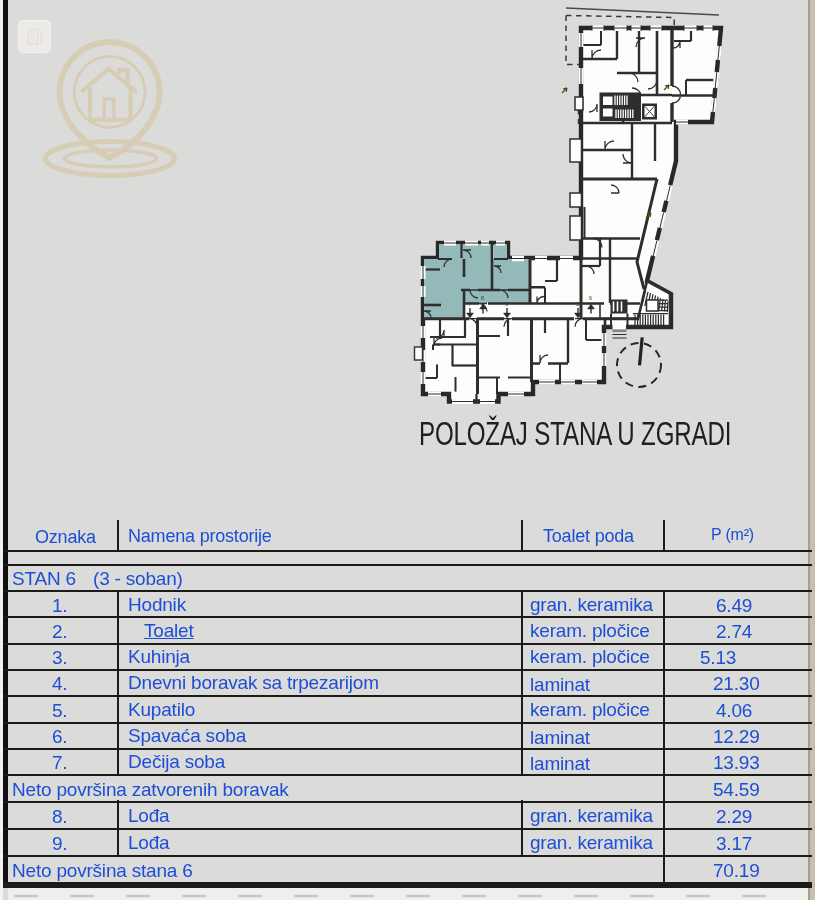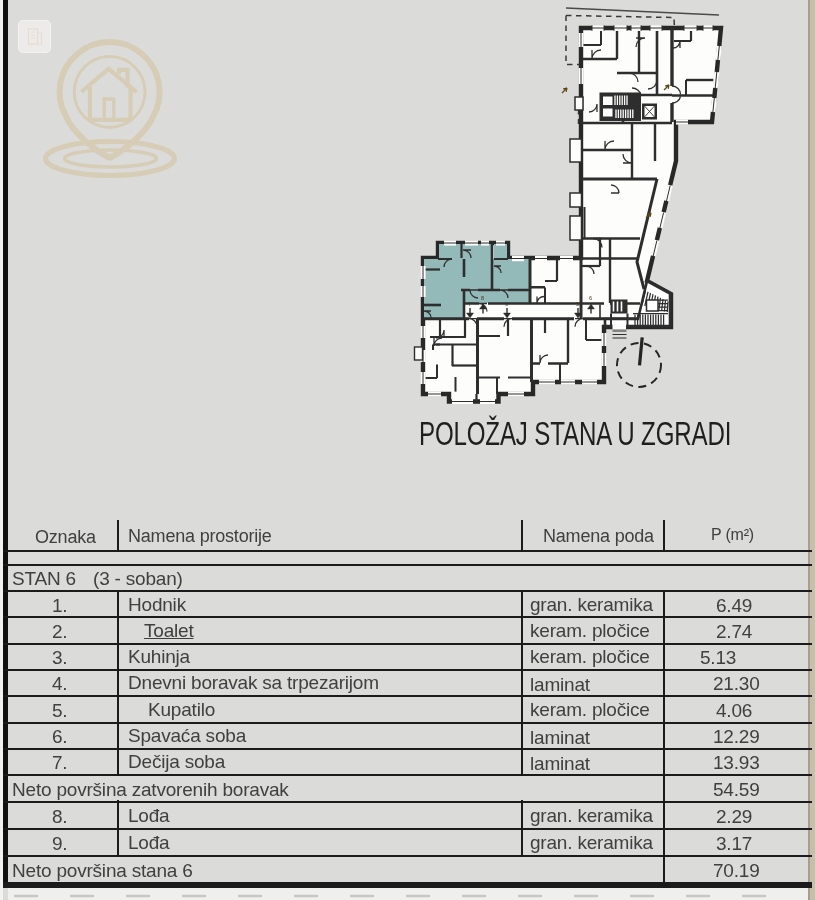--- a/index.html
+++ b/index.html
@@ -1,19 +1,19 @@
 <!DOCTYPE html>
 <html><head>
 <meta charset="utf-8">
 <style>
   html,body{margin:0;padding:0;}
   body{width:815px;height:900px;position:relative;overflow:hidden;
        background:#dbdbd9;font-family:"Liberation Sans",sans-serif;}
   .abs{position:absolute;}
-  .t{position:absolute;color:#404040;font-size:19px;white-space:nowrap;letter-spacing:-0.2px;}
+  .t{position:absolute;color:#1d4ed8;font-size:19px;white-space:nowrap;letter-spacing:-0.2px;}
   .hline{position:absolute;background:#1b1b1b;height:2px;}
   .vline{position:absolute;background:#1b1b1b;width:2px;}
 </style>
 </head>
 <body>
 
 <div class="abs" style="left:0;top:0;width:2.5px;height:900px;background:#f2f2f0;"></div>
 
 <div class="abs" style="left:2.5px;top:0;width:5px;height:888px;background:#111;"></div>
 
@@ -408,21 +408,21 @@
 </g>
 
 <circle cx="639" cy="365" r="22" fill="none" stroke="#262626" stroke-width="2" stroke-dasharray="8,5.5"></circle>
 <path d="M640.6,337.3 L643.8,337.6 L641.1,365.6 L637.9,365.3 Z" fill="#242424"></path>
 </svg>
 
 <div class="t" style="left:419px;top:415px;font-size:33px;transform:scaleX(0.73);transform-origin:0 0;color:#1f1f1f;">POLOŽAJ STANA U ZGRADI</div>
 
 <div class="t" style="left:35px;top:527px;font-size:18px;">Oznaka</div>
 <div class="t" style="left:128px;top:526px;font-size:18px;">Namena prostorije</div>
-<div class="t" style="left:543px;top:526px;font-size:18px;">Namena poda</div>
+<div class="t" style="left:543px;top:526px;font-size:18px;">Toalet poda</div>
 <div class="t" style="left:711px;top:526px;font-size:16px;">P (m²)</div>
 
 <div class="vline" style="left:117px;top:520px;height:31px;"></div>
 <div class="vline" style="left:521px;top:520px;height:31px;"></div>
 <div class="vline" style="left:663px;top:520px;height:31px;"></div>
 
 <div class="hline" style="left:3px;top:549.5px;width:809px;"></div>
 
 <div class="hline" style="left:3px;top:564px;width:809px;height:1.6px;"></div>
 <div class="t" style="left:12px;top:568px;">STAN 6</div>
@@ -459,21 +459,21 @@
 <div class="t" style="left:52px;top:673px;">4.</div>
 <div class="t" style="left:128px;top:672px;">Dnevni boravak sa trpezarijom</div>
 <div class="t" style="left:530px;top:674px;">laminat</div>
 <div class="t" style="left:713px;top:673px;">21.30</div>
 <div class="vline" style="left:117px;top:668px;height:27px;"></div>
 <div class="vline" style="left:521px;top:668px;height:27px;"></div>
 <div class="vline" style="left:663px;top:668px;height:27px;"></div>
 
 <div class="hline" style="left:3px;top:695.2px;width:809px;"></div>
 <div class="t" style="left:52px;top:700px;">5.</div>
-<div class="t" style="left:128px;top:699px;margin-left:20px;">Kupatilo</div>
+<div class="t" style="left:128px;top:699px;">Kupatilo</div>
 <div class="t" style="left:530px;top:699px;">keram. pločice</div>
 <div class="t" style="left:716px;top:700px;">4.06</div>
 <div class="vline" style="left:117px;top:695px;height:27px;"></div>
 <div class="vline" style="left:521px;top:695px;height:27px;"></div>
 <div class="vline" style="left:663px;top:695px;height:27px;"></div>
 
 <div class="hline" style="left:3px;top:721.5px;width:809px;"></div>
 <div class="t" style="left:52px;top:726px;">6.</div>
 <div class="t" style="left:128px;top:725px;">Spavaća soba</div>
 <div class="t" style="left:530px;top:727px;">laminat</div>

